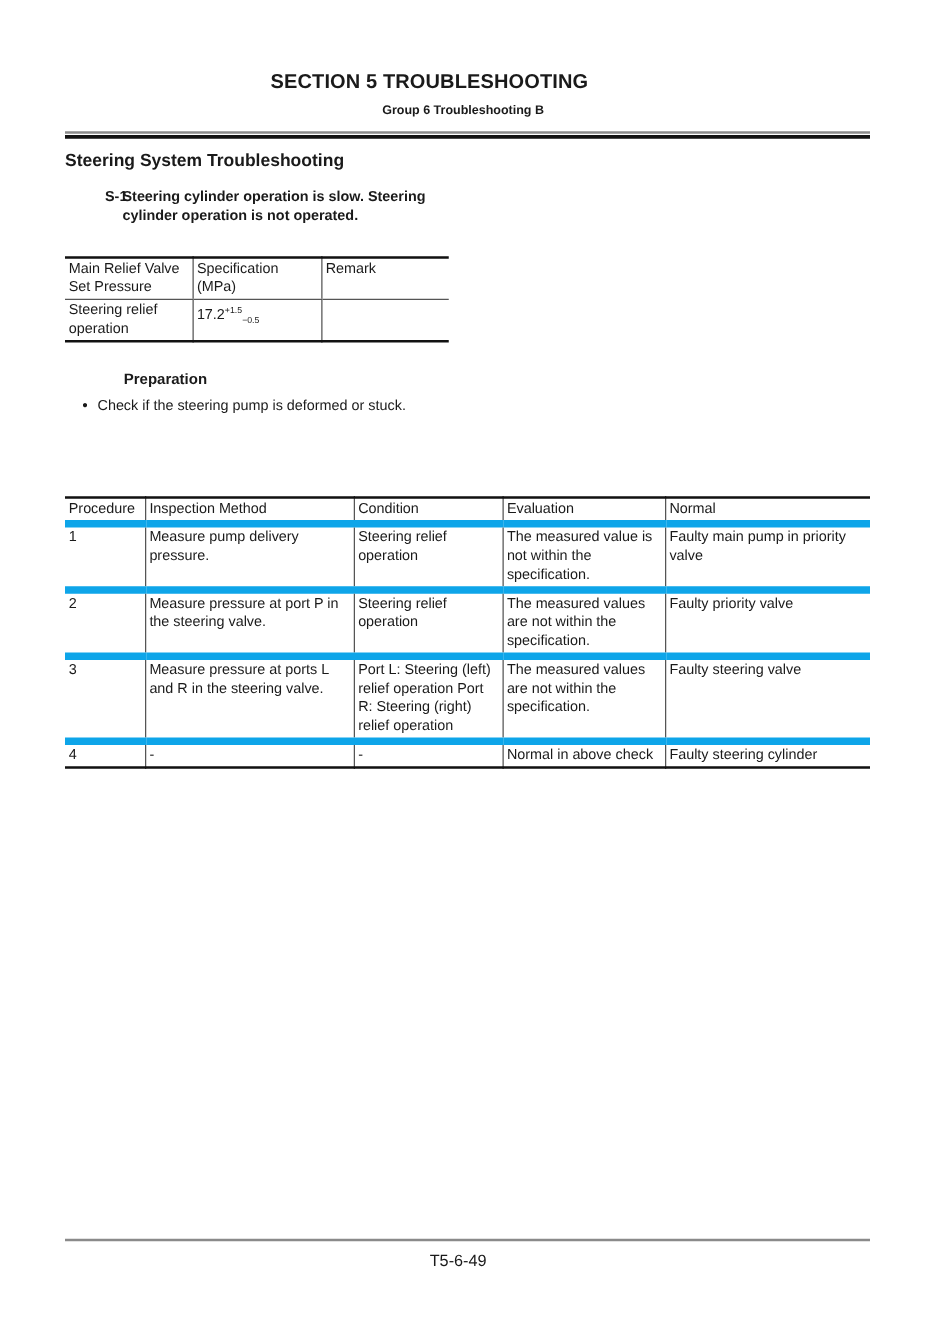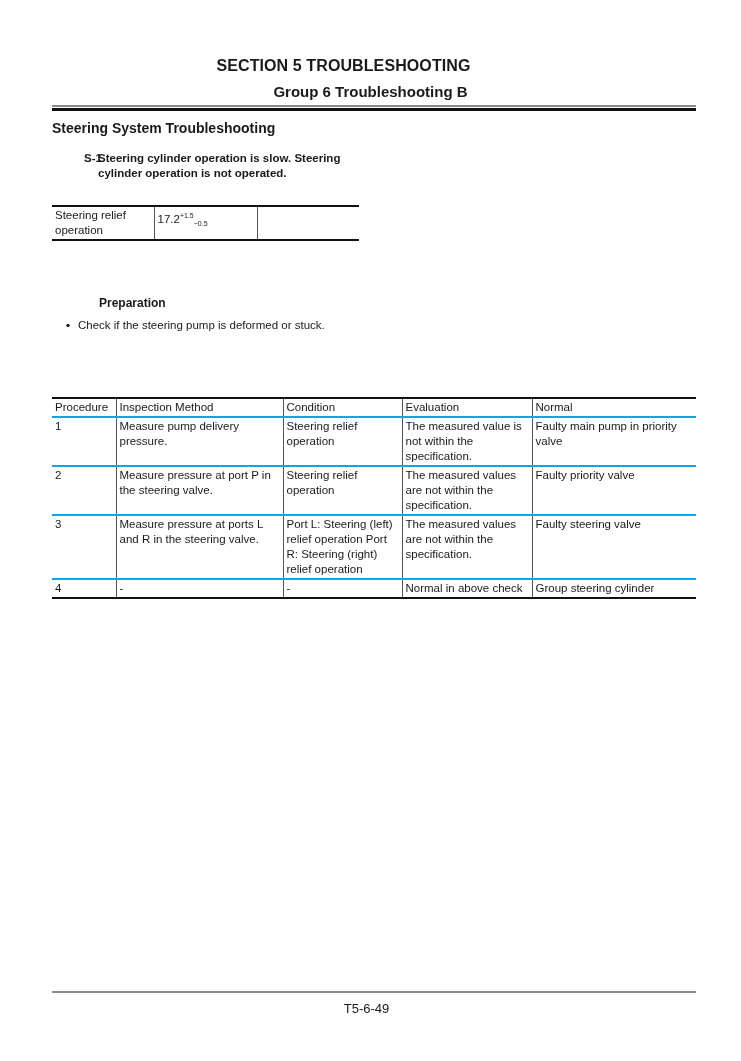--- a/index.html
+++ b/index.html
@@ -6,21 +6,21 @@
   body {
     width:741px; height:1061px; position:relative; overflow:hidden;
     font-family: "Liberation Sans", sans-serif; color:#1a1a1a;
   }
   .section-title {
     position:absolute; left:0; width:687px; top:57px; text-align:center;
     font-size:16px; font-weight:bold; letter-spacing:0.1px;
   }
   .group-title {
     position:absolute; left:0; width:741px; top:83px; text-align:center;
-    font-size:15px; font-weight:bold;
+    font-size:10px; font-weight:bold;
   }
   .rule-thin { position:absolute; left:52px; width:644px; top:105px; height:2px; background:#8a8a8a; }
   .rule-thick { position:absolute; left:52px; width:644px; top:108px; height:3px; background:#111; }
   .heading {
     position:absolute; left:52px; top:120px; font-size:14px; font-weight:bold;
   }
   .issue { position:absolute; left:66px; top:151px; font-size:11.5px; font-weight:bold; line-height:15px; }
   .issue .code { position:absolute; left:0; top:0; width:30px;margin-left:18px; }
   .issue .text { position:absolute; left:32px; top:0; width:260px; }
 
@@ -32,21 +32,21 @@
   .spec-table td:first-child { border-left:none; }
   .spec-table tr:last-child td { border-bottom:none; }
   .spec-table sup, .spec-table sub { font-size:7px; }
 
   .prep-title { position:absolute; left:66px; top:296px; font-size:12px; font-weight:bold;margin-left:33px; }
   .prep-list { position:absolute; left:66px; top:318px; width:300px; font-size:11.5px; line-height:15px; }
   .prep-item { position:relative; padding-left:12px; }
   .prep-item .bullet { position:absolute; left:0; top:0; }
 
   .proc-table { position:absolute; left:52px; top:397px; width:644px; border-top:2px solid #111; border-bottom:2px solid #111; }
-  .proc-table td { border-left:1px solid #555; border-bottom:2px solid #0ea5e9; }
+  .proc-table td { border-left:1px solid #555; border-bottom:6px solid #0ea5e9; }
   .proc-table td:first-child { border-left:none; }
   .proc-table tr:last-child td { border-bottom:none; }
 
   .footer-rule { position:absolute; left:52px; width:644px; top:991px; height:2px; background:#8a8a8a; }
   .page-num { position:absolute; left:0; width:733px; top:1001px; text-align:center; font-size:13px; }
 </style>
 </head>
 <body>
 
 <div class="section-title">SECTION 5 TROUBLESHOOTING</div>
@@ -61,20 +61,25 @@
   <span class="text">Steering cylinder operation is slow. Steering cylinder operation is not operated.</span>
 </div>
 
 <table class="spec-table">
   <colgroup>
       <col style="width:102px">
       <col style="width:103px">
       <col>
     </colgroup>
   <tbody>
+      <tr>
+    <td>Main Relief Valve Set Pressure</td>
+    <td>Specification (MPa)</td>
+    <td>Remark</td>
+  </tr>
   <tr>
     <td>Steering relief operation</td>
     <td><span>17.2</span><sup>+1.5</sup><sub>−0.5</sub></td>
     <td></td>
   </tr>
 </tbody>
   </table>
 
 <div class="prep-title">Preparation</div>
 <div class="prep-list">
@@ -122,19 +127,19 @@
     <td>Measure pressure at ports L and R in the steering valve.</td>
     <td>Port L: Steering (left) relief operation Port R: Steering (right) relief operation</td>
     <td>The measured values are not within the specification.</td>
     <td>Faulty steering valve</td>
   </tr>
   <tr>
     <td>4</td>
     <td>-</td>
     <td>-</td>
     <td>Normal in above check</td>
-    <td>Group steering cylinder</td>
+    <td>Faulty steering cylinder</td>
   </tr>
 </tbody>
   </table>
 
 <div class="footer-rule"></div>
 <div class="page-num">T5-6-49</div>
 
 </body></html>

